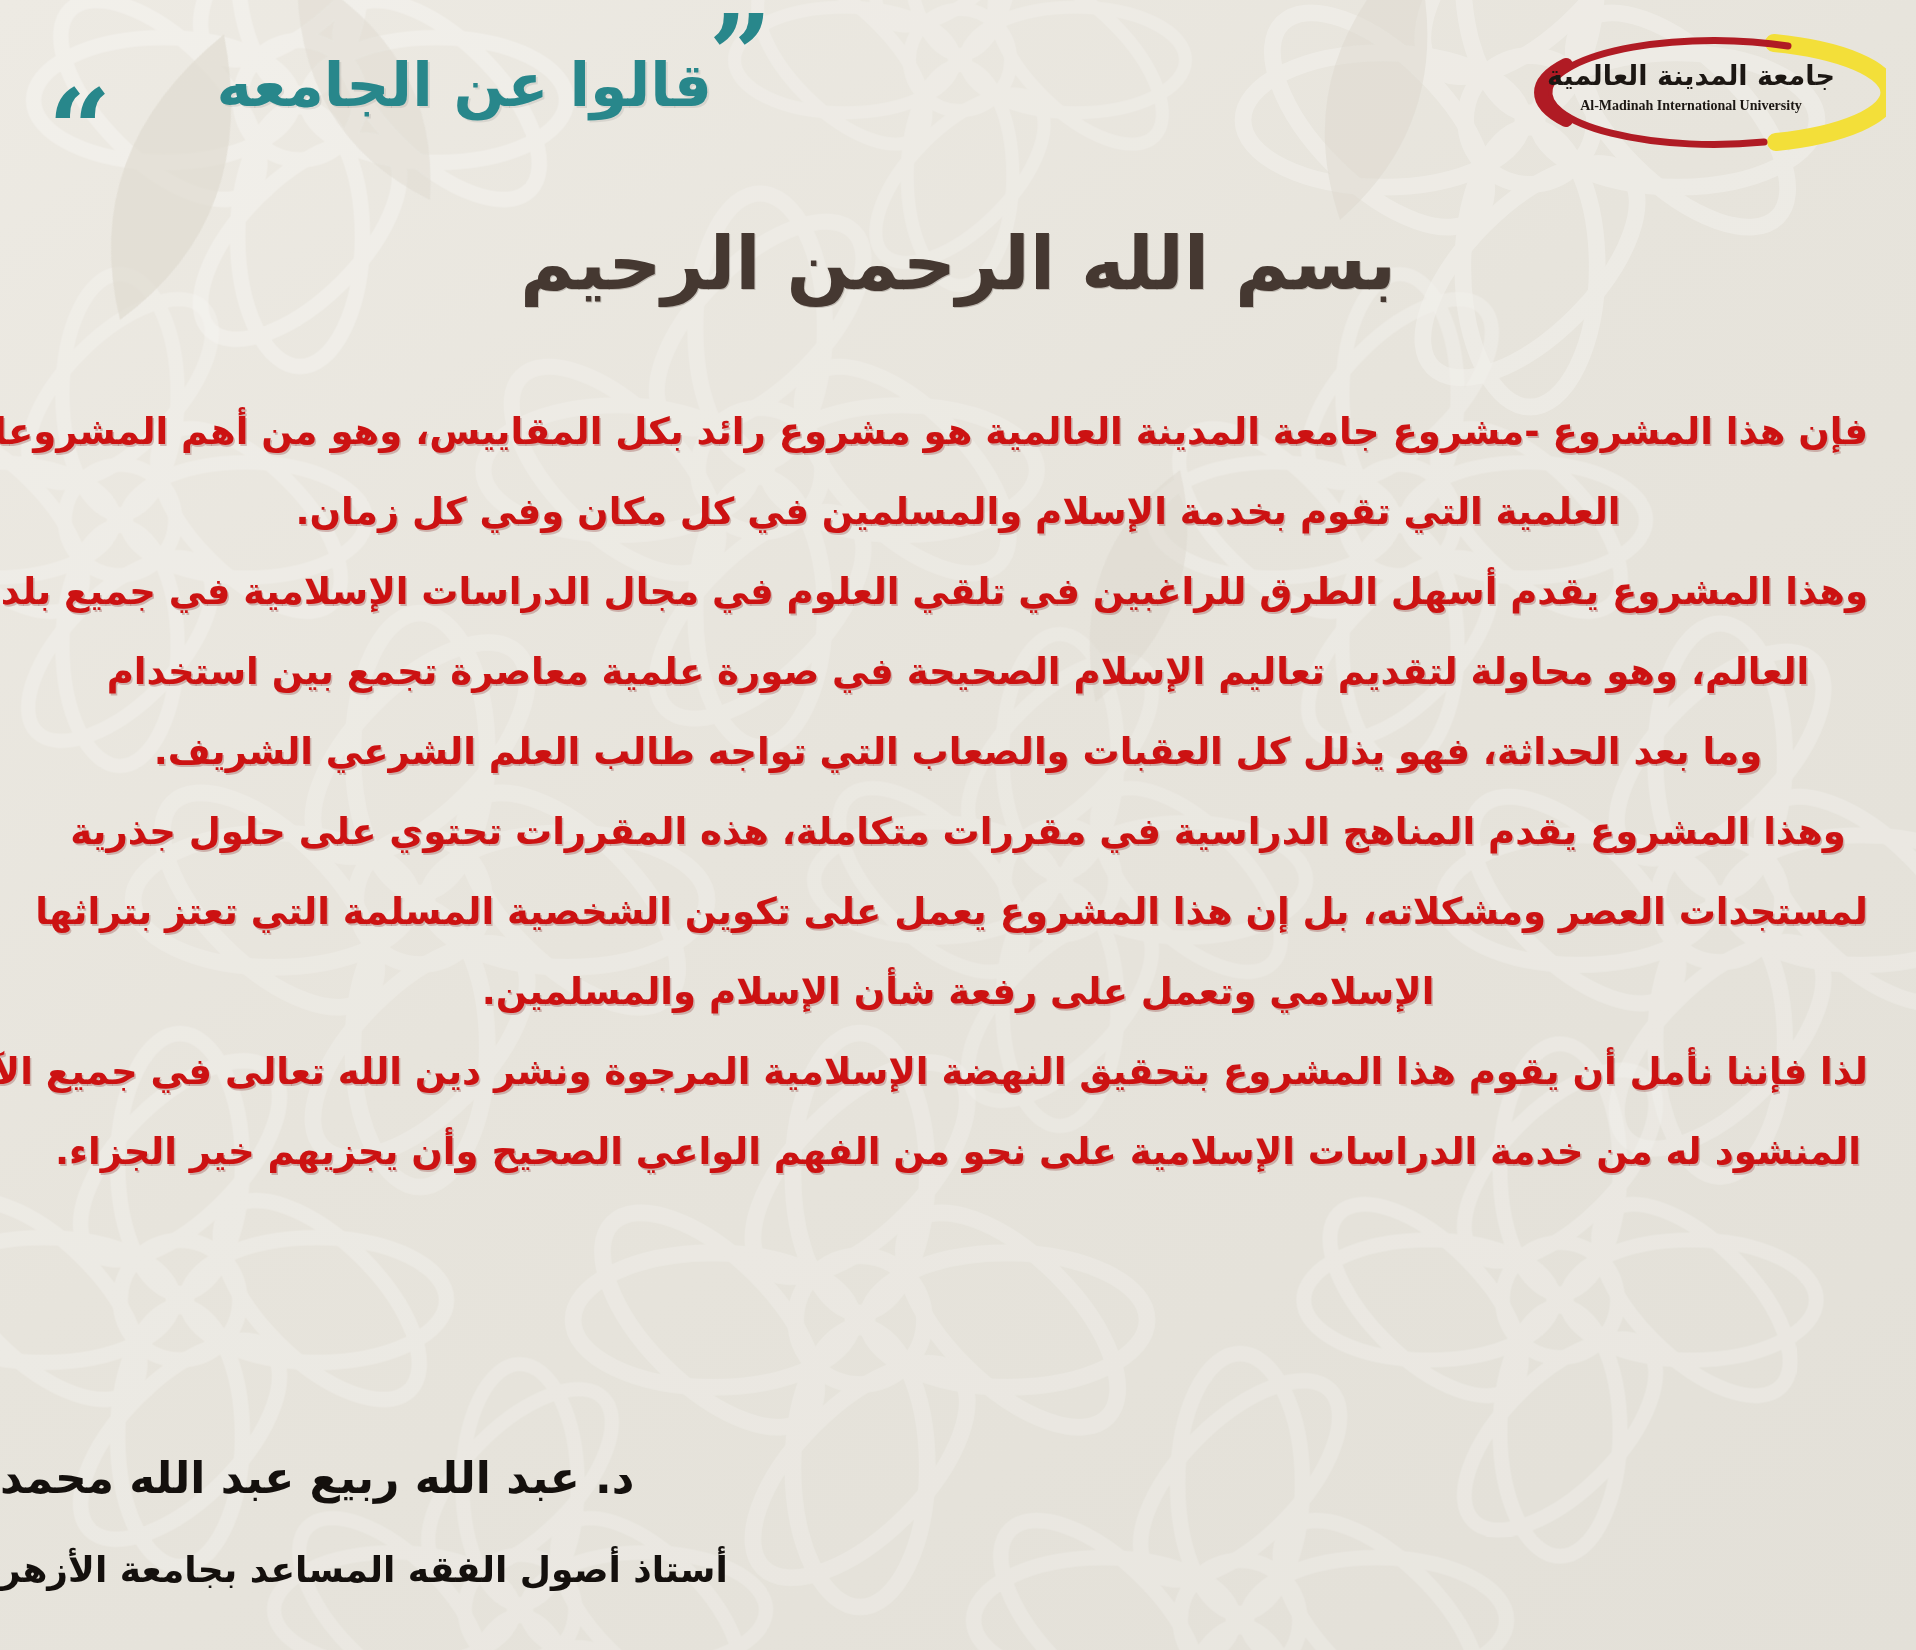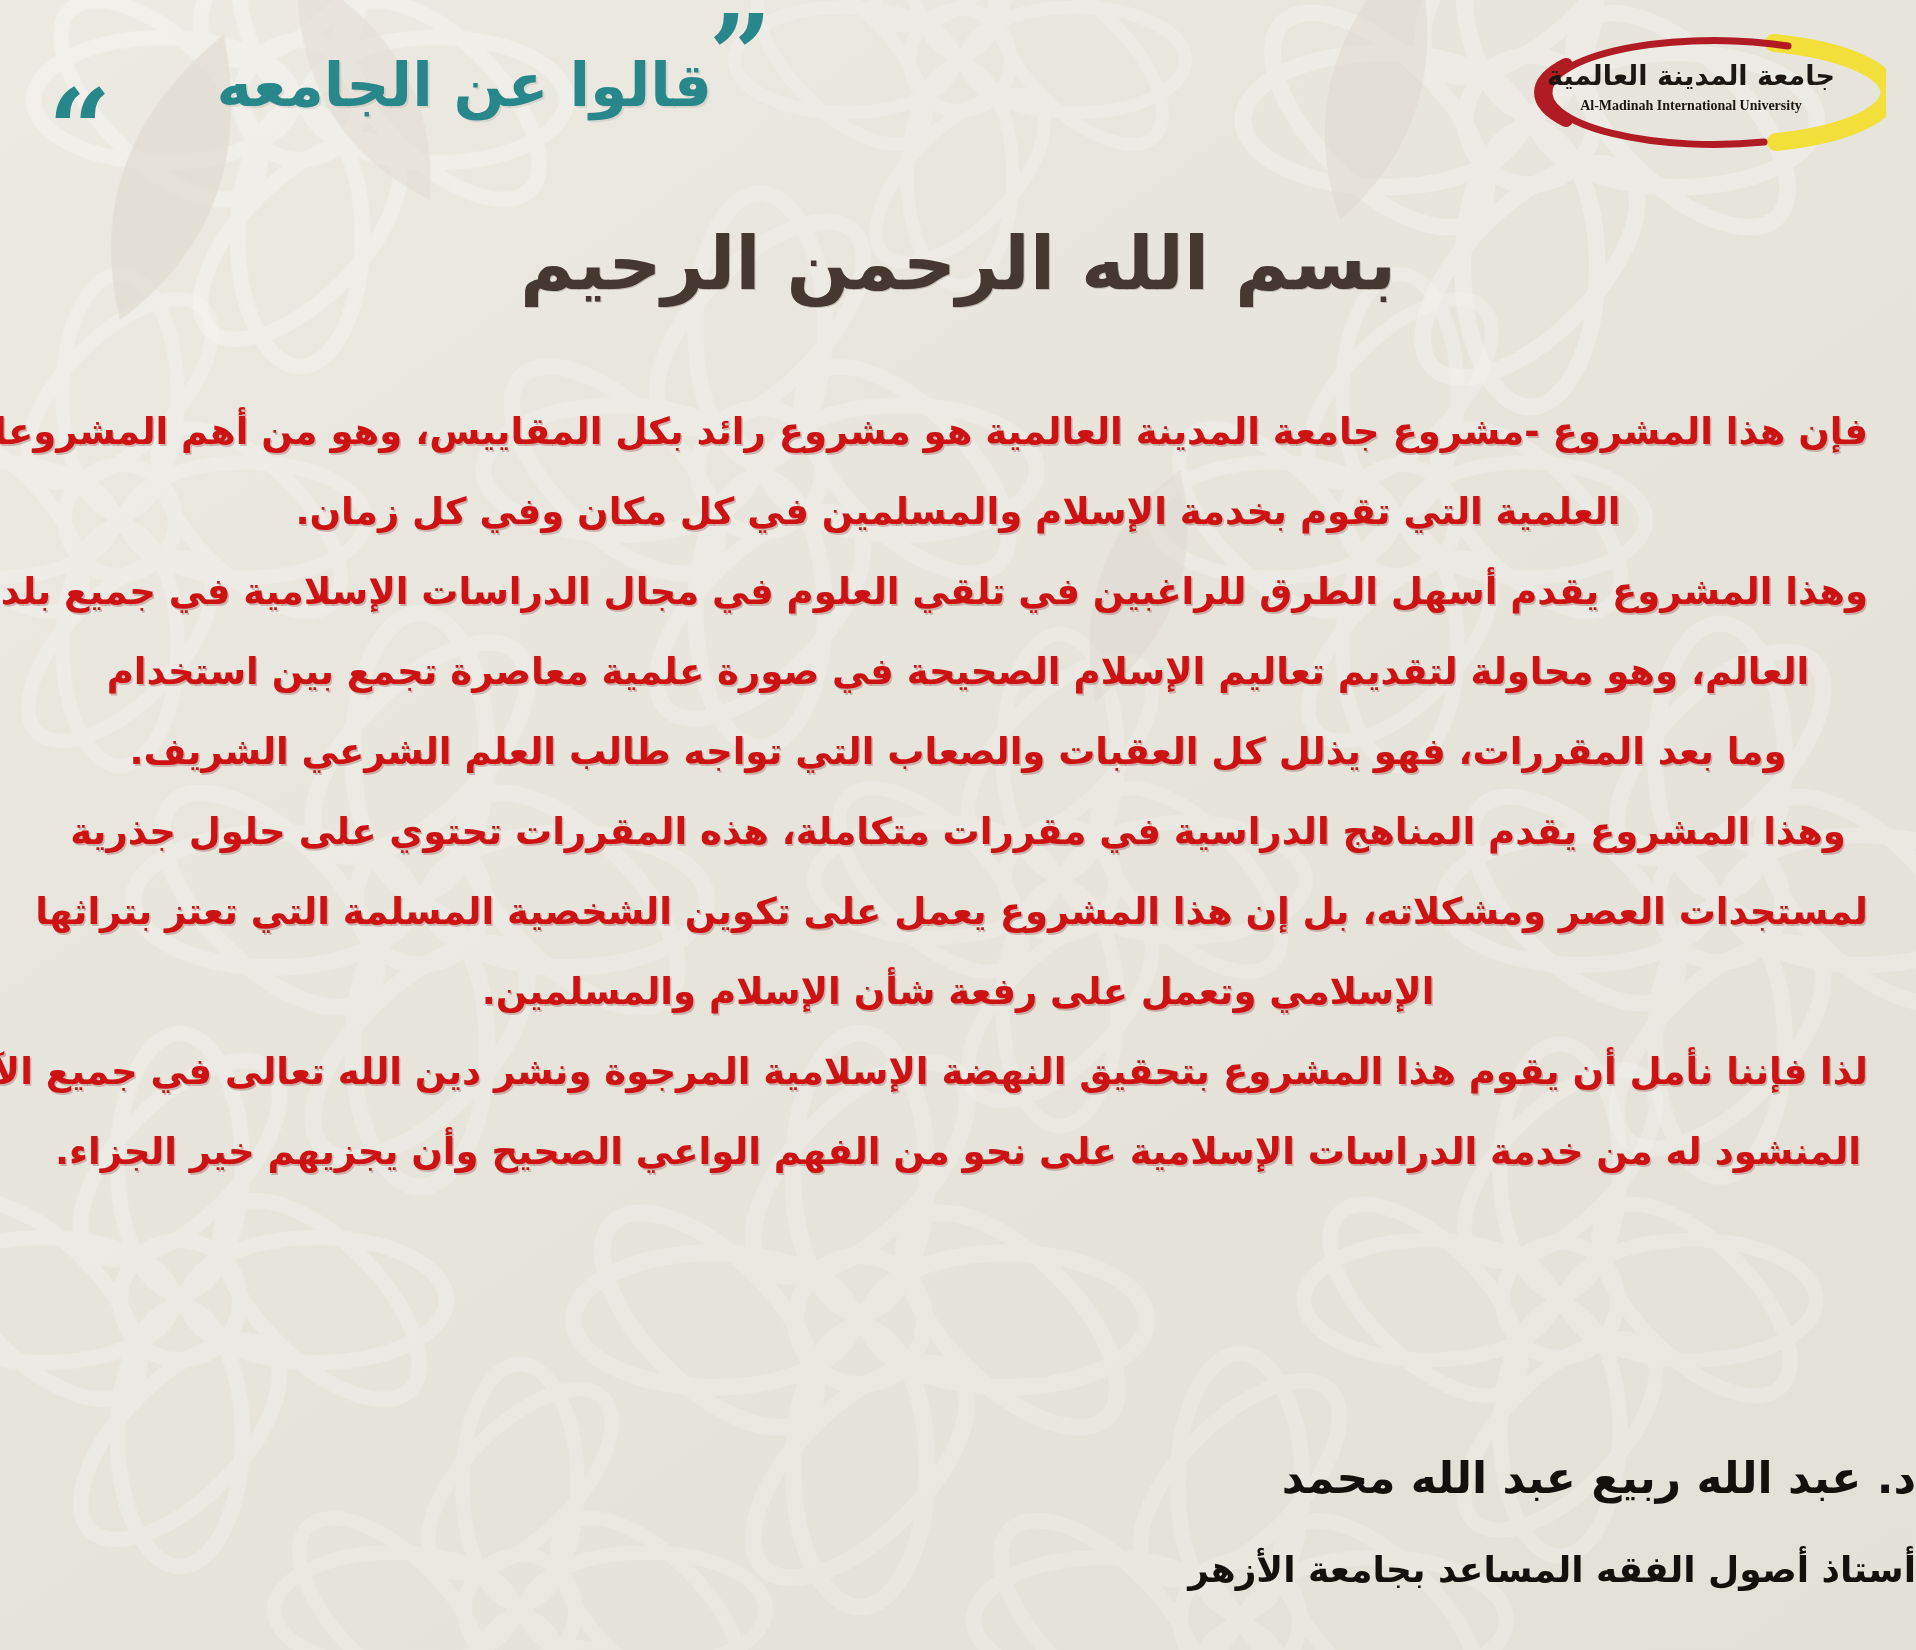--- a/index.html
+++ b/index.html
@@ -88,21 +88,21 @@
     font-size: 37px;
     font-weight: bold;
     line-height: 80px;
     white-space: nowrap;
     text-shadow: 1.5px 2px 0 rgba(120,20,20,0.25);
   }
   
   .signature {
     position: absolute; top: 1448px; left: 0;
     width: 100%;
-    text-align: right;
+    text-align: left;
     direction: rtl;
     color: #14100d;
   }
   .signature .sig-name {
     font-size: 44px; font-weight: bold;
     line-height: 60px;
   }
   .signature .sig-role {
     font-size: 36px; font-weight: bold;
     line-height: 60px;
@@ -176,21 +176,21 @@
     </div>
   </div>
 
   <div class="bismillah">بسم الله الرحمن الرحيم</div>
 
   <div class="testimonial">
     <div class="line">فإن هذا المشروع -مشروع جامعة المدينة العالمية هو مشروع رائد بكل المقاييس، وهو من أهم المشروعات</div>
     <div class="line">العلمية التي تقوم بخدمة الإسلام والمسلمين في كل مكان وفي كل زمان.</div>
     <div class="line">وهذا المشروع يقدم أسهل الطرق للراغبين في تلقي العلوم في مجال الدراسات الإسلامية في جميع بلدان</div>
     <div class="line">العالم، وهو محاولة لتقديم تعاليم الإسلام الصحيحة في صورة علمية معاصرة تجمع بين استخدام</div>
-    <div class="line">وما بعد المقررات، فهو يذلل كل العقبات والصعاب التي تواجه طالب العلم الشرعي الشريف.</div>
+    <div class="line">وما بعد الحداثة، فهو يذلل كل العقبات والصعاب التي تواجه طالب العلم الشرعي الشريف.</div>
     <div class="line">وهذا المشروع يقدم المناهج الدراسية في مقررات متكاملة، هذه المقررات تحتوي على حلول جذرية</div>
     <div class="line">لمستجدات العصر ومشكلاته، بل إن هذا المشروع يعمل على تكوين الشخصية المسلمة التي تعتز بتراثها</div>
     <div class="line">الإسلامي وتعمل على رفعة شأن الإسلام والمسلمين.</div>
     <div class="line">لذا فإننا نأمل أن يقوم هذا المشروع بتحقيق النهضة الإسلامية المرجوة ونشر دين الله تعالى في جميع الآفاق.</div>
     <div class="line">المنشود له من خدمة الدراسات الإسلامية على نحو من الفهم الواعي الصحيح وأن يجزيهم خير الجزاء.</div>
   </div>
 
   <div class="signature">
     <div class="sig-name">د. عبد الله ربيع عبد الله محمد</div>
     <div class="sig-role">أستاذ أصول الفقه المساعد بجامعة الأزهر</div>

